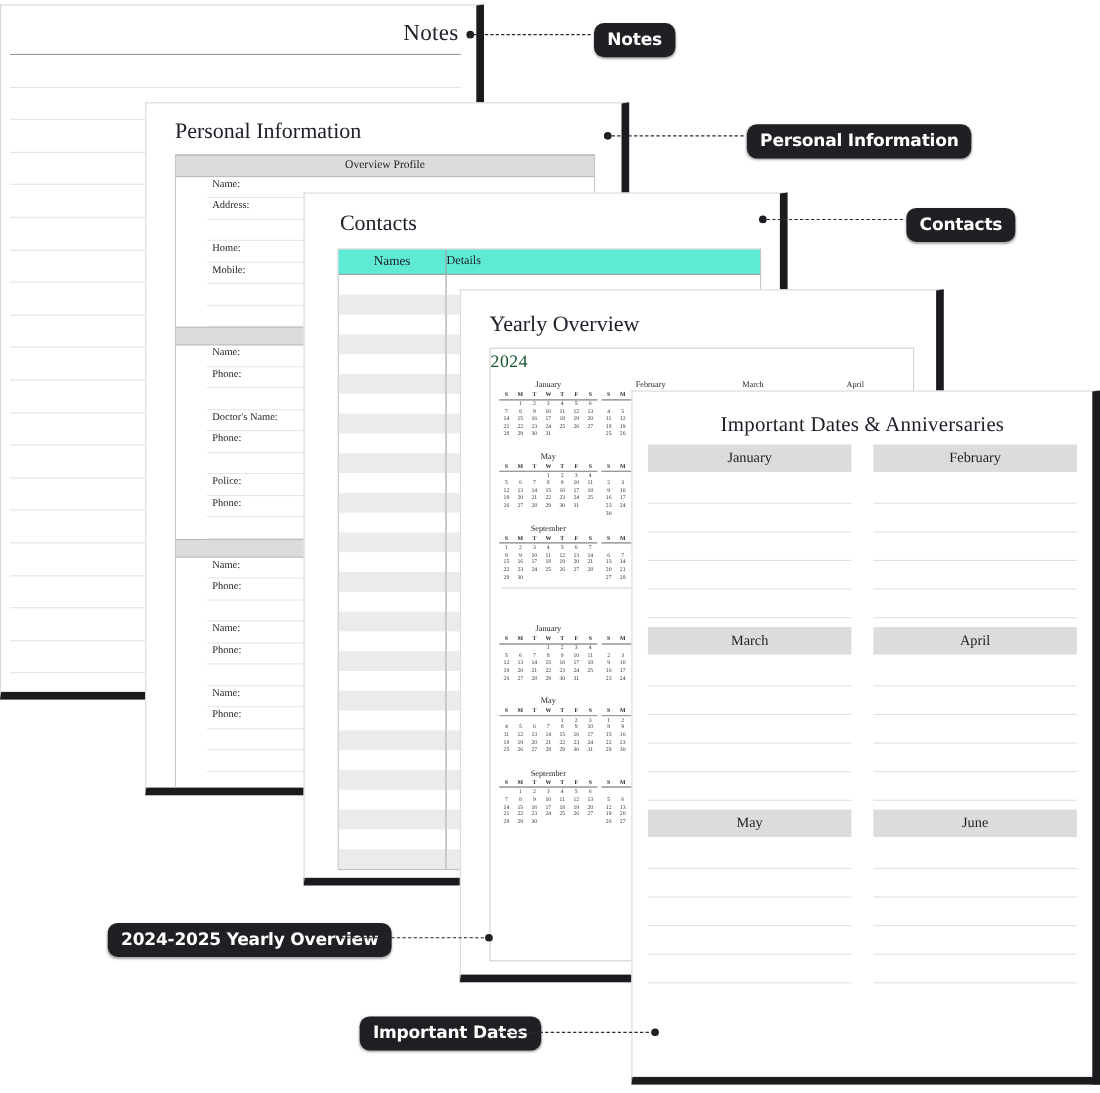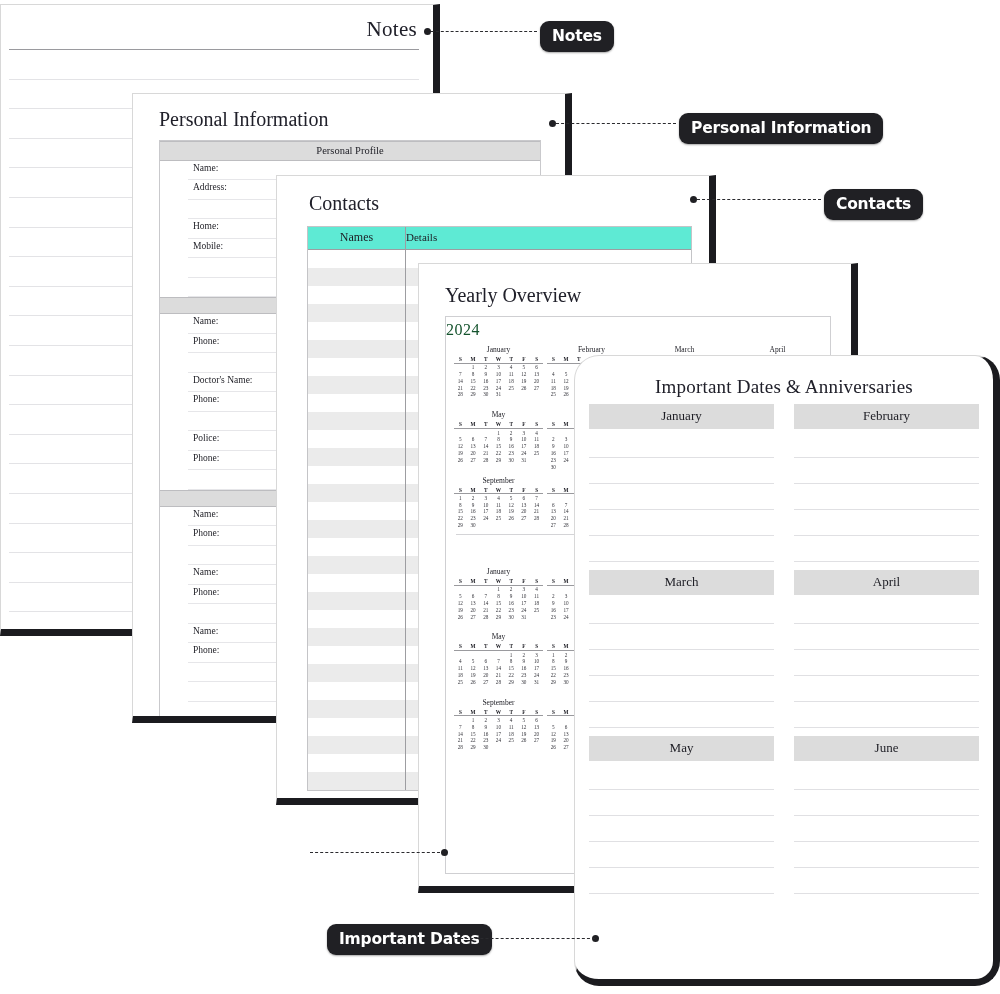--- a/index.html
+++ b/index.html
@@ -69,21 +69,21 @@
   .yo-sep{height:1px;background:#d4d4d7;margin:6px 10px 4px;}
   .yo-grid{display:flex;padding:2px 6px 0;}
   .yo-month{flex:1;padding:0 2px;}
   .yo-mname{text-align:center;font-size:7.5px;color:#1d1d24;margin:4px 0 2px;}
   table.cal{border-collapse:collapse;width:100%;margin:0 auto;}
   table.cal th{font-size:5.3px;font-weight:bold;color:#1d1d24;
       border-bottom:.6px solid #9a9a9e;padding:0 0 .5px;text-align:center;width:14.28%;}
   table.cal td{font-size:5.2px;color:#33333a;text-align:center;padding:.8px 0 0;height:6px;}
 
   
-  #page-dates{left:574px;top:355px;width:426px;height:631px;border-radius:25px;}
+  #page-dates{left:574px;top:355px;width:426px;height:631px;}
   .id-title{text-align:center;font-size:19px;color:#20202a;padding-top:20px;letter-spacing:.2px;}
   .id-grid{display:flex;flex-wrap:wrap;padding:6px 14px 0;justify-content:space-between;}
   .id-block{width:185px;margin-bottom:8px;}
   .id-mhead{background:#dcdcdc;text-align:center;font-size:13px;color:#1d1d24;padding:4px 0 5px;}
   .id-lines{padding-top:3px;}
   .id-lines .ln{height:1px;background:#e0e0e3;margin-top:25px;}
 
   
   .callout{
     position:absolute;background:#202024;color:#ffffff;border-radius:9px;
@@ -124,21 +124,21 @@
           <div class="rule"></div>
           <div class="rule"></div>
         </div>
     </div>
   </div>
 
   <div class="sheet" id="page-personal">
     <div class="inner">
       <div class="pi-title">Personal Information</div>
       <div class="pi-table" id="pi-table">
-          <div class="pi-band">Personal Profile</div>
+          <div class="pi-band">Overview Profile</div>
           <div class="pi-row">Name:</div>
           <div class="pi-row">Address:</div>
           <div class="pi-row empty">&nbsp;</div>
           <div class="pi-row">Home:</div>
           <div class="pi-row">Mobile:</div>
           <div class="pi-row empty">&nbsp;</div>
           <div class="pi-row empty">&nbsp;</div>
           <div class="pi-band blank"></div>
           <div class="pi-row">Name:</div>
           <div class="pi-row">Phone:</div>
@@ -1952,20 +1952,21 @@
   <div class="leader" style="left:431px;top:31px;width:106px;"></div>
 
   <div class="callout" style="left:679px;top:113px;">Personal Information</div>
   <div class="dot" style="left:549px;top:120px;"></div>
   <div class="leader" style="left:556px;top:123px;width:120px;"></div>
 
   <div class="callout" style="left:824px;top:189px;">Contacts</div>
   <div class="dot" style="left:690px;top:196px;"></div>
   <div class="leader" style="left:697px;top:199px;width:124px;"></div>
 
+  <div class="callout" style="left:98px;top:839px;">2024-2025 Yearly Overview</div>
   <div class="dot" style="left:441px;top:849px;"></div>
   <div class="leader" style="left:310px;top:852px;width:130px;"></div>
 
   <div class="callout" style="left:327px;top:924px;">Important Dates</div>
   <div class="dot" style="left:592px;top:935px;"></div>
   <div class="leader" style="left:455px;top:938px;width:140px;"></div>
 
 </div>
 
 </body></html>

